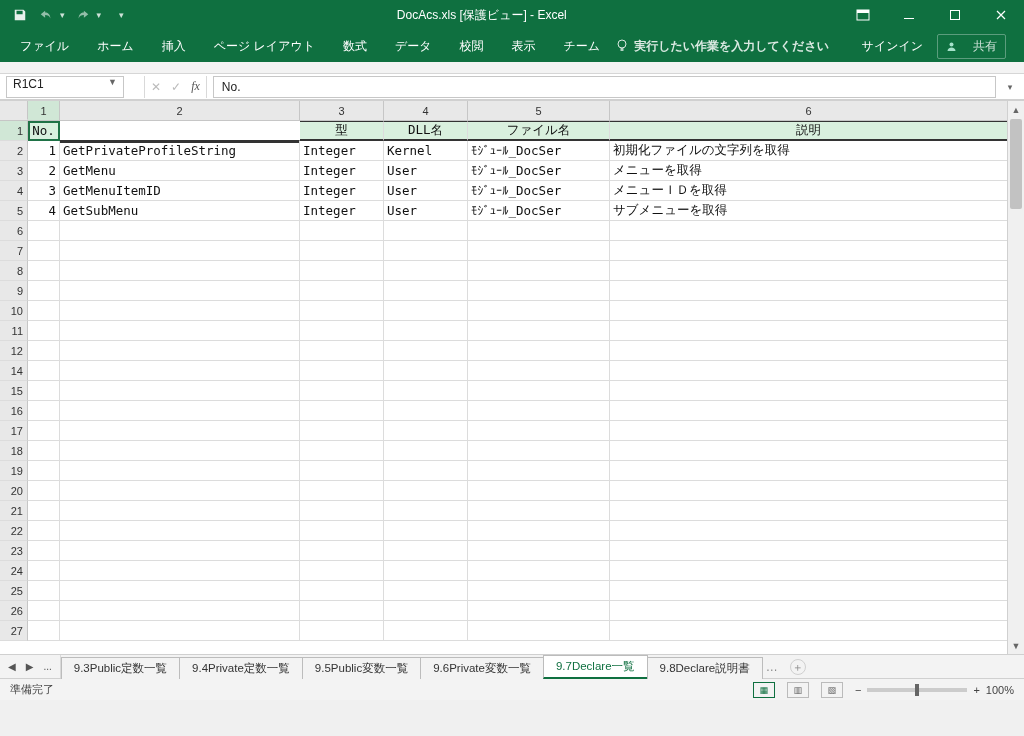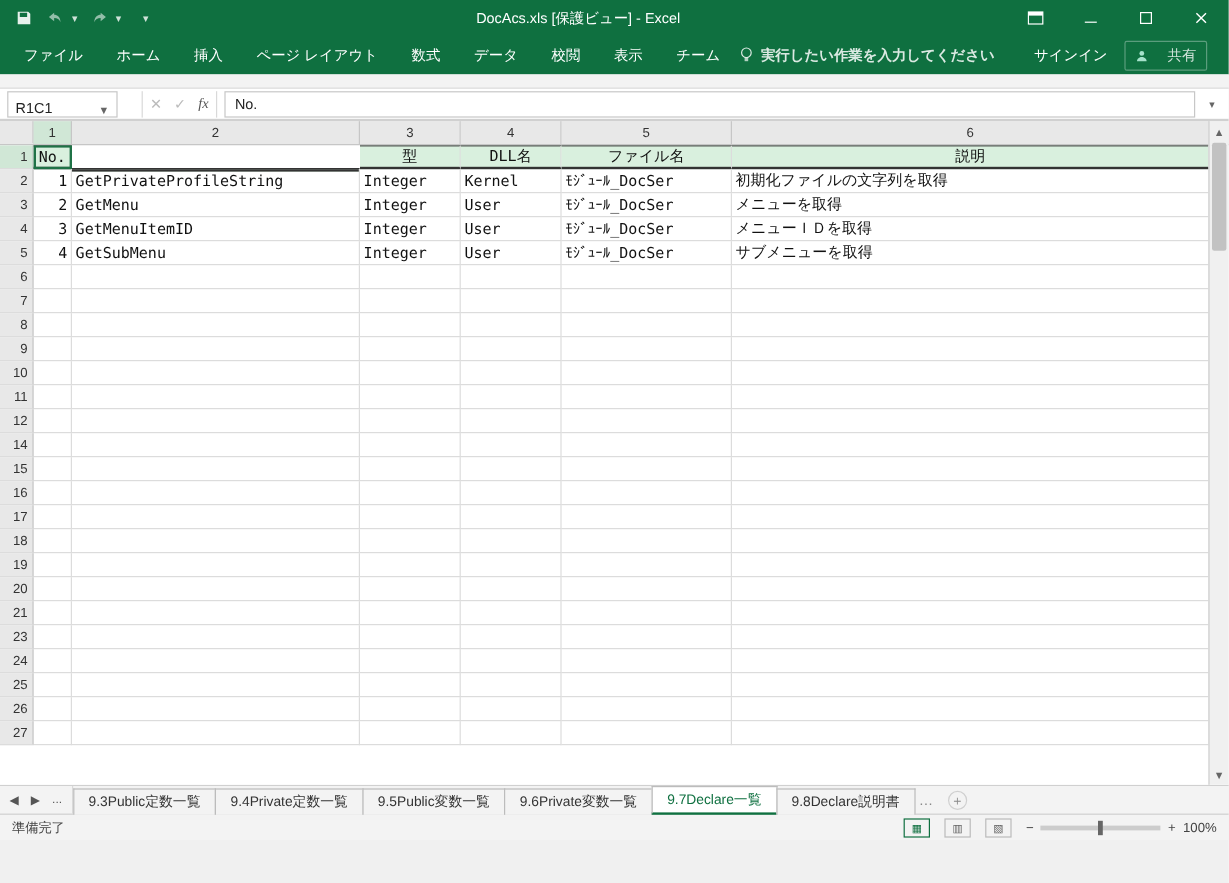--- a/index.html
+++ b/index.html
@@ -19,21 +19,21 @@
   .rtab { padding: 6px 12px; font-size: 12px; cursor: default; }
   .rtab.file { background: transparent; }
   .ribbonRight { margin-left: auto; display: flex; align-items: center; gap: 14px; padding-right: 10px; }
   .tellme { display: flex; align-items: center; gap: 6px; opacity: .85; font-weight: bold; }
   .sharebtn { display:flex; align-items:center; gap:16px; padding:3px 8px; border:1px solid rgba(255,255,255,.4); border-radius:2px; opacity:.8; }
 
   .ribbonStrip { height: 12px; background: #f3f3f3; border-bottom: 1px solid #d6d6d6; }
 
   
   .fbar { display: flex; align-items: center; height: 26px; background: #fff; border-bottom: 1px solid #d0d0d0; padding: 0 6px; gap: 6px; }
-  .namebox { width: 92px; height: 22px; border: 1px solid #c7c7c7; display: flex; align-items: flex-end; padding: 0 6px; font-size: 12px; color:#222; background:#fff; justify-content: space-between; }
+  .namebox { width: 118px; height: 22px; border: 1px solid #c7c7c7; display: flex; align-items: flex-start; padding: 0 6px; font-size: 12px; color:#222; background:#fff; justify-content: space-between; }
   .namebox .dd { font-size: 9px; color:#666; }
   .fxbtns { display: flex; align-items: center; gap: 10px; padding: 0 6px; color:#888; border-left:1px solid #d9d9d9; border-right:1px solid #d9d9d9; height:22px; }
   .fxi { font-style: italic; font-family: "Times New Roman", serif; color:#555; }
   .formulabox { flex:1; height:22px; border:1px solid #c7c7c7; display:flex; align-items:center; padding:0 8px; font-size:12px; color:#222; background:#fff; }
   .fdd { width:16px; text-align:center; color:#666; font-size:9px; }
 
   
   .gridwrap { position: relative; height: 554px; background:#fff; border-top:1px solid #d0d0d0; display:flex; flex-direction:column; }
   .colhdrs { display:flex; height:20px; background:#e8e8e8; border-bottom:1px solid #c6c6c6; }
   .rowhdrcorner { width:28px; background:#e8e8e8; border-right:1px solid #c6c6c6; border-bottom:1px solid transparent; display:flex; align-items:center; justify-content:center;}
@@ -369,20 +369,29 @@
       <div class="row">
         <div class="rowh">21</div>
         <div class="cell num" style="width: 32px;"></div>
         <div class="cell" style="width: 240px;"></div>
         <div class="cell" style="width: 84px;"></div>
         <div class="cell" style="width: 84px;"></div>
         <div class="cell" style="width: 142px;"></div>
         <div class="cell" style="width: 398px;"></div>
       </div>
       <div class="row">
+        <div class="rowh">22</div>
+        <div class="cell num" style="width: 32px;"></div>
+        <div class="cell" style="width: 240px;"></div>
+        <div class="cell" style="width: 84px;"></div>
+        <div class="cell" style="width: 84px;"></div>
+        <div class="cell" style="width: 142px;"></div>
+        <div class="cell" style="width: 398px;"></div>
+      </div>
+      <div class="row">
         <div class="rowh">23</div>
         <div class="cell num" style="width: 32px;"></div>
         <div class="cell" style="width: 240px;"></div>
         <div class="cell" style="width: 84px;"></div>
         <div class="cell" style="width: 84px;"></div>
         <div class="cell" style="width: 142px;"></div>
         <div class="cell" style="width: 398px;"></div>
       </div>
       <div class="row">
         <div class="rowh">24</div>

